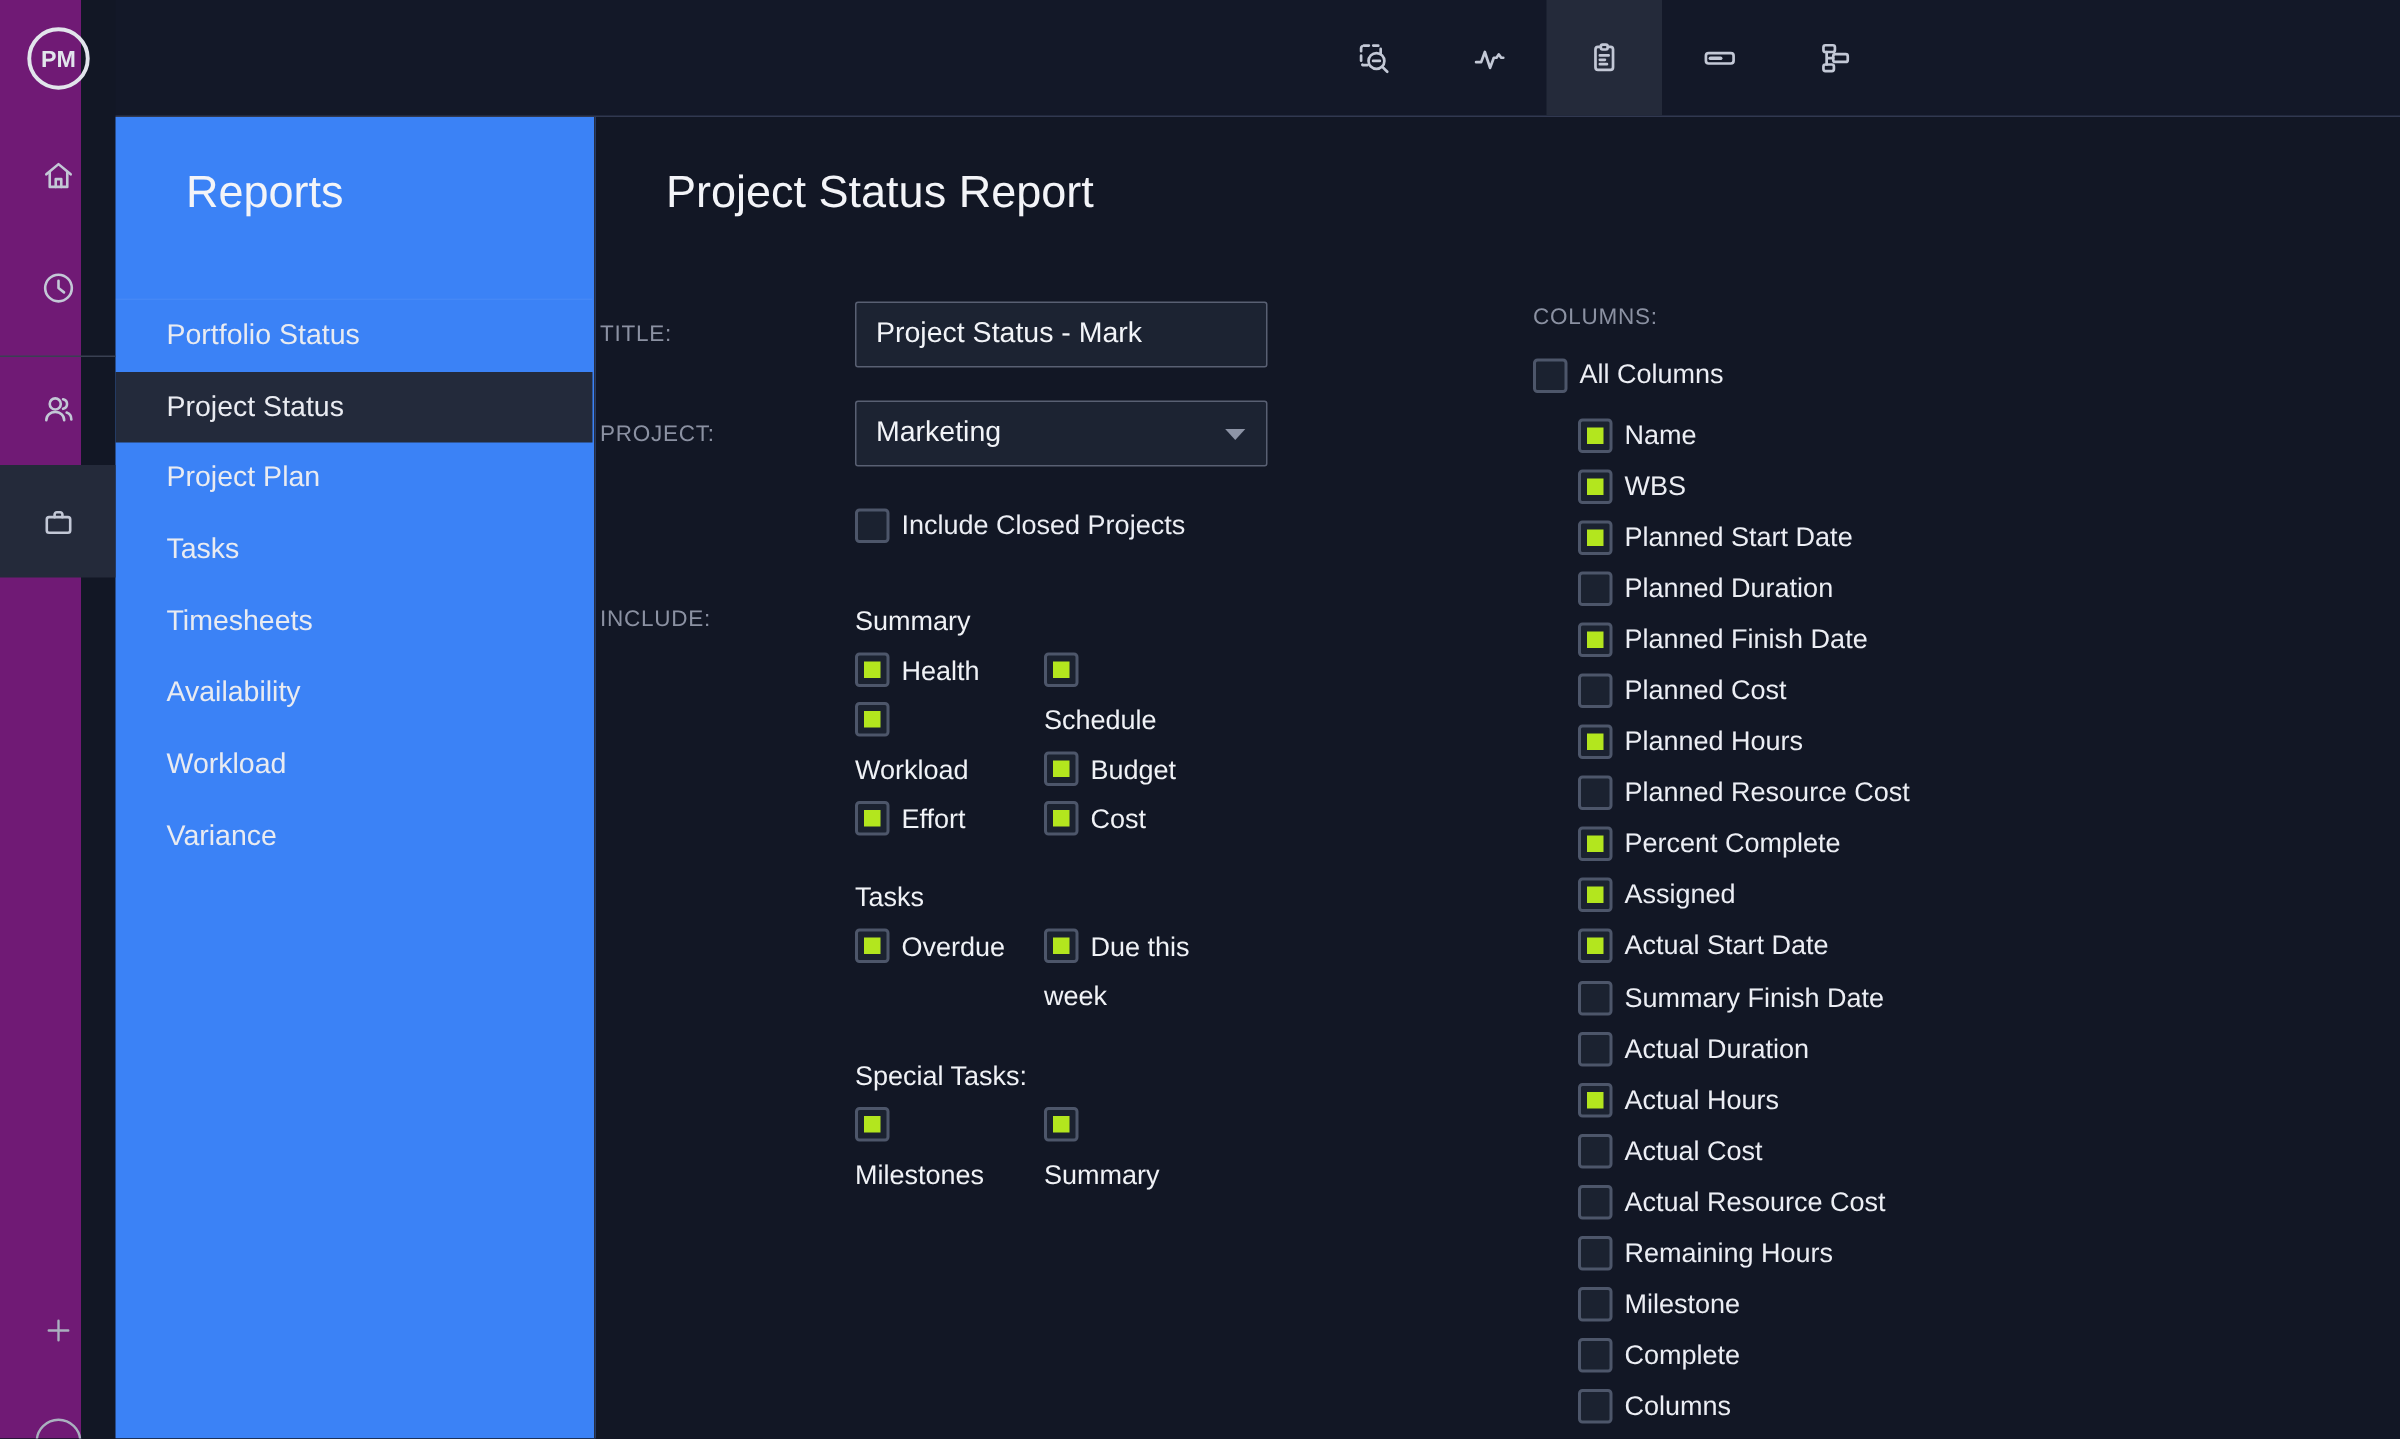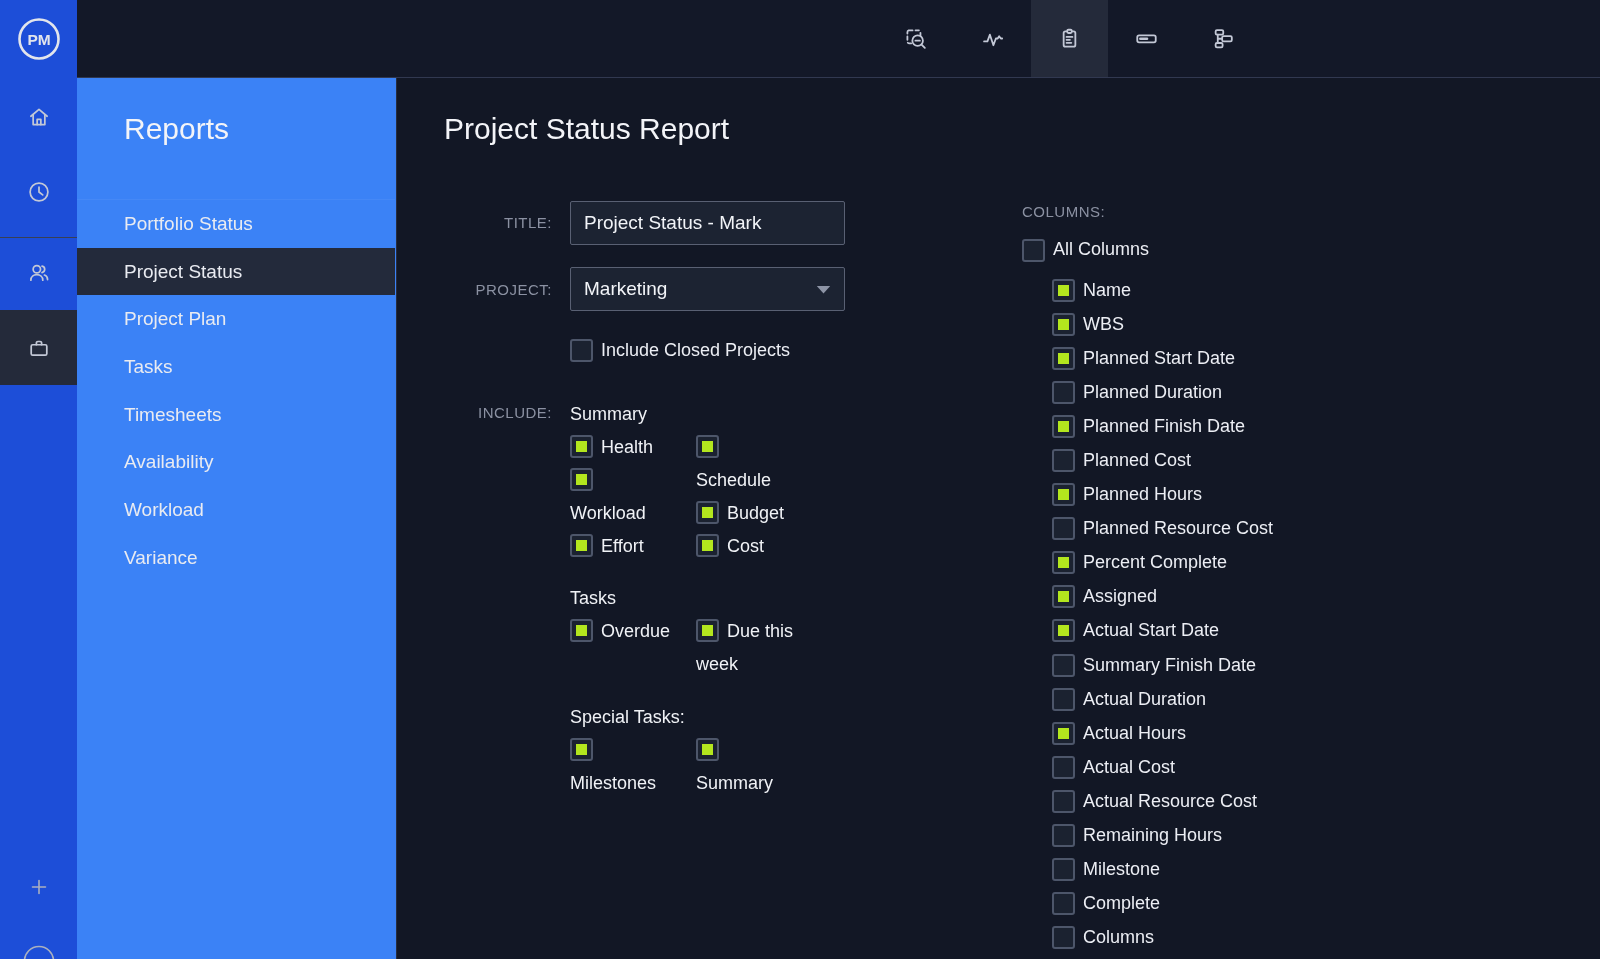--- a/index.html
+++ b/index.html
@@ -6,43 +6,43 @@
   body{
     width:1600px;height:959px;position:relative;overflow:hidden;
     background:#121725;color:#eceef4;
     font-family:"Liberation Sans",sans-serif;
     -webkit-font-smoothing:antialiased;
   }
   svg{display:block}
   .icon{stroke:#c3c8d6;fill:none;stroke-width:1.6;stroke-linecap:round;stroke-linejoin:round}
 
   
-  .rail{position:absolute;left:0;top:0;width:77px;height:959px;background:#1d4ed8;z-index:5}
+  .rail{position:absolute;left:0;top:0;width:54px;height:959px;background:#701a75;z-index:5}
   .logo{position:absolute;left:0;top:0;width:77px;height:77px;display:flex;align-items:center;justify-content:center;cursor:pointer}
   .rail-item{position:absolute;left:0;width:77px;height:56px;display:flex;align-items:center;justify-content:center;cursor:pointer}
   .rail-item.active{background:#242a3a;height:75px}
   .rail-divider{position:absolute;left:0;top:237px;width:77px;height:1px;background:#394052}
 
   
   .topbar{position:absolute;left:77px;top:0;width:1523px;height:77px;background:#131828;border-bottom:1px solid #313850;box-sizing:content-box;z-index:4}
   .top-slot{position:absolute;top:0;width:77px;height:77px;display:flex;align-items:center;justify-content:center;cursor:pointer}
   .top-slot.active{background:#242a3a}
 
   
   .reports-panel{position:absolute;left:77px;top:78px;width:320px;height:881px;background:#3b82f6;border-right:1px solid #272d3f;box-sizing:border-box}
   .reports-title{position:absolute;left:47px;top:34px;font-size:30px;font-weight:400;color:#f3f4f8}
   .reports-list{position:absolute;left:0;right:1px;top:121px;border-top:1px solid rgba(255,255,255,.05)}
-  .report-item{height:47.7px;display:flex;align-items:center;padding-left:47px;font-size:19px;color:#e9ebf1;cursor:pointer}
+  .report-item{height:47.7px;display:flex;align-items:center;padding-left:34px;font-size:19px;color:#e9ebf1;cursor:pointer}
   .report-item.selected{background:#232a3b}
 
   
   .main{position:absolute;left:398px;top:78px;right:0;bottom:0;background:#121725}
   .page-title{position:absolute;left:46px;top:34px;font-size:30px;font-weight:400;color:#f3f4f8}
 
-  .field-label{position:absolute;left:2px;width:152px;text-align:right;font-size:15px;color:#8b91a2;letter-spacing:.5px}
+  .field-label{position:absolute;left:2px;width:152px;text-align:left;font-size:15px;color:#8b91a2;letter-spacing:.5px}
   #label-title{top:136px}
   #label-project{top:203px}
   #label-include{top:326px}
 
   .text-input{position:absolute;left:172px;top:123px;width:275px;height:44px;box-sizing:border-box;
     background:#1c2332;border:1px solid #596073;border-radius:2px;color:#f2f4f8;font-size:19px;
     padding:0 13px;font-family:Liberation Sans, sans-serif;outline:none}
   .select{position:absolute;left:172px;top:189px;width:275px;height:44px;box-sizing:border-box;
     background:#1c2332;border:1px solid #596073;border-radius:2px;color:#f2f4f8;font-size:19px;
     display:flex;align-items:center;justify-content:space-between;padding:0 13px;cursor:pointer}

